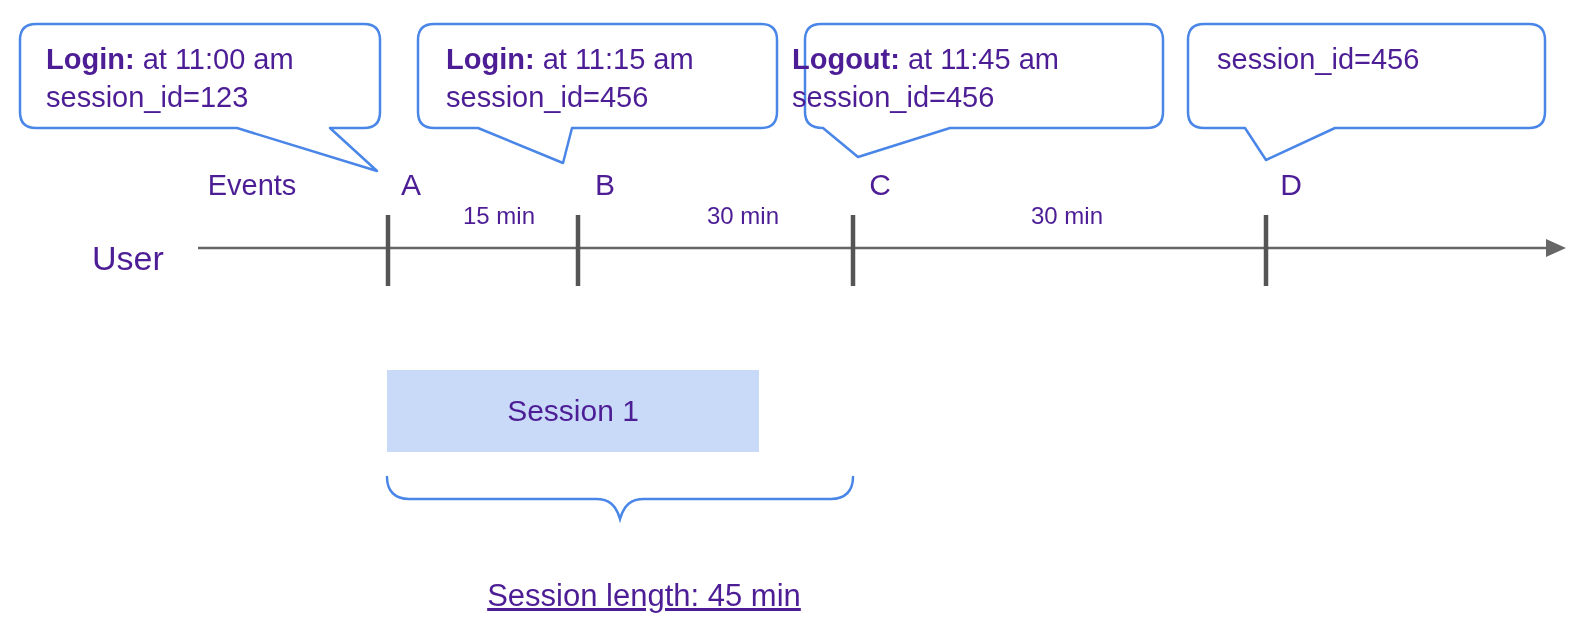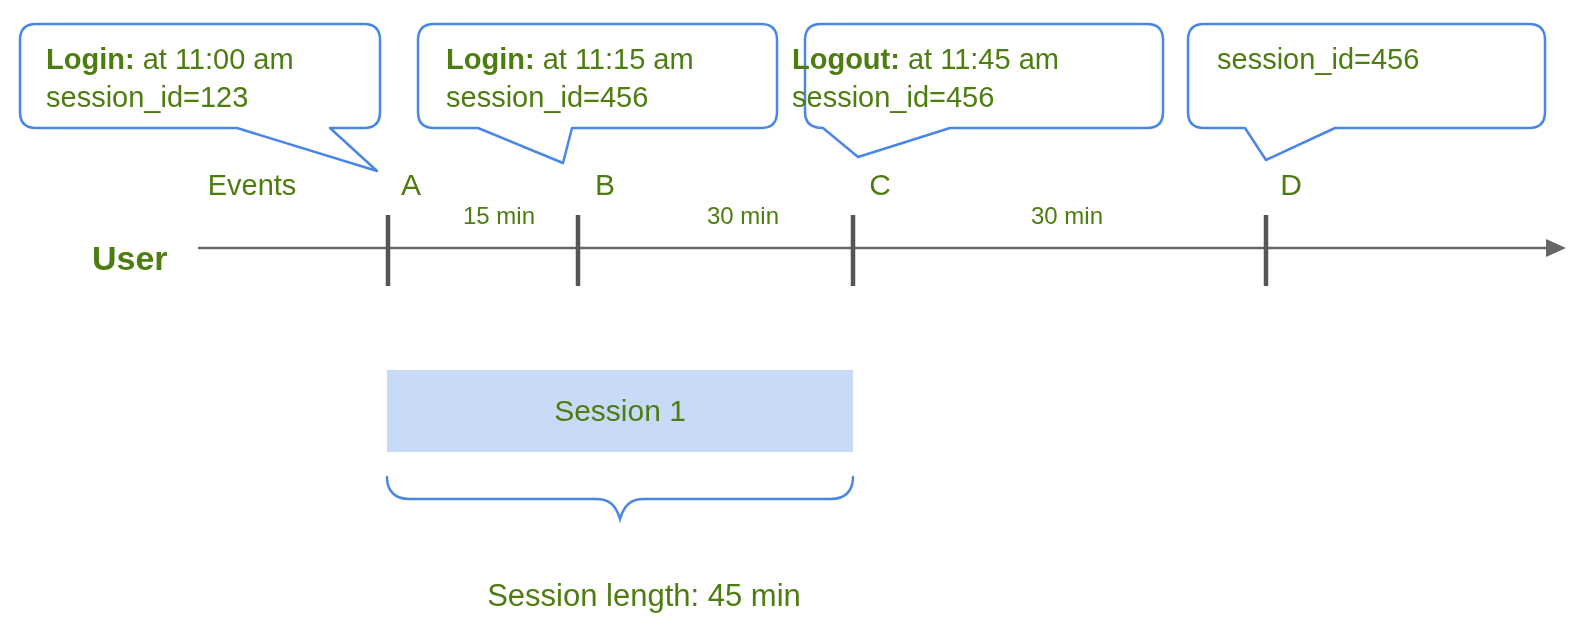--- a/index.html
+++ b/index.html
@@ -2,55 +2,55 @@
 <html><head>
 <meta charset="utf-8">
 <style>
   html, body { margin: 0; padding: 0; background: #ffffff; }
   .canvas {
     position: relative;
     width: 1574px;
     height: 630px;
     background: #ffffff;
     font-family: "Liberation Sans", "DejaVu Sans", sans-serif;
-    color: #4d7c0f;
+    color: #4c1d95;
     overflow: hidden;
   }
   .canvas svg.shapes {
     position: absolute;
     left: 0; top: 0;
     width: 1574px; height: 630px;
   }
   .callout-text {
     position: absolute;
     top: 40px;
     font-size: 29px;
     line-height: 38px;
     white-space: nowrap;
   }
   .lbl {
     position: absolute;
     white-space: nowrap;
   }
   .centered { transform: translateX(-50%); margin-left: 27px; }
   .events-label { left: 225px; top: 169px; font-size: 29px; }
-  .user-label { left: 92px; top: 239px; font-size: 34px; font-weight: bold; }
+  .user-label { left: 92px; top: 239px; font-size: 34px; }
   .event-letter { top: 168px; font-size: 30px; }
   .interval-label { top: 202px; font-size: 24px; }
   .session-box {
     position: absolute;
     left: 387px; top: 370px;
-    width: 466px; height: 82px;
+    width: 372px; height: 82px;
     background: #c9daf8;
     display: flex;
     align-items: center;
     justify-content: center;
     font-size: 30px;
   }
-  .session-length { left: 617px; top: 578px; font-size: 31px; }
+  .session-length { left: 617px; top: 578px; font-size: 31px; text-decoration: underline; }
 </style>
 </head>
 <body>
 
 <div class="canvas">
 
   <svg class="shapes" viewBox="0 0 1574 630">
 
     <path d="M 36 24 L 364 24 Q 380 24 380 40 L 380 112 Q 380 128 364 128 L 330 128 L 377 171 L 237 128 L 36 128 Q 20 128 20 112 L 20 40 Q 20 24 36 24 Z" fill="#ffffff" stroke="#4a86e8" stroke-width="2.5" stroke-linejoin="round"></path>
     <path d="M 434 24 L 761 24 Q 777 24 777 40 L 777 112 Q 777 128 761 128 L 572 128 L 563 163 L 478 128 L 434 128 Q 418 128 418 112 L 418 40 Q 418 24 434 24 Z" fill="#ffffff" stroke="#4a86e8" stroke-width="2.5" stroke-linejoin="round"></path>

